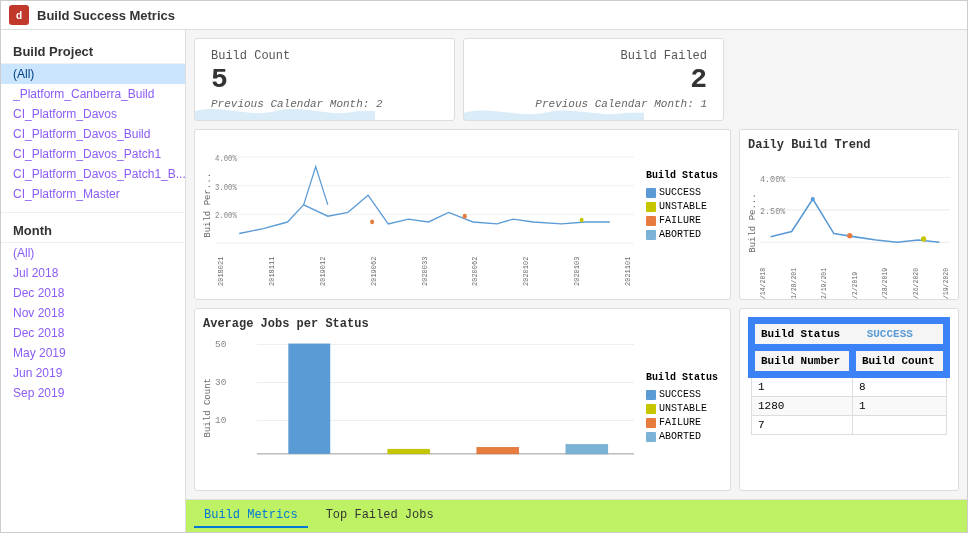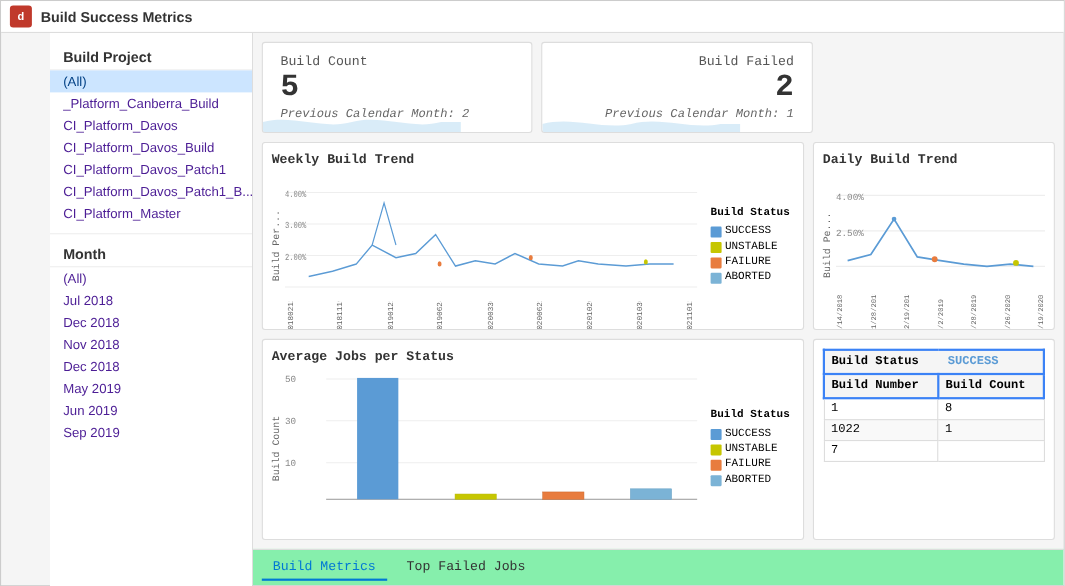--- a/index.html
+++ b/index.html
@@ -1,48 +1,48 @@
 <!DOCTYPE html>
 <html><head>
   <meta charset="utf-8">
   <style>
     * { box-sizing: border-box; margin: 0; padding: 0; }
     body { font-family: Arial, sans-serif; font-size: 12px; background: #f0f0f0; width: 968px; height: 533px; overflow: hidden; }
     .app-container { width: 968px; height: 533px; background: #f5f5f5; border: 1px solid #ccc; display: flex; flex-direction: column; }
     .title-bar { display: flex; align-items: center; padding: 4px 8px; background: #fff; border-bottom: 1px solid #ddd; font-size: 12px; color: #333; }
     .title-bar .logo { width: 20px; height: 20px; background: #c0392b; border-radius: 3px; margin-right: 8px; display: flex; align-items: center; justify-content: center; color: #fff; font-weight: bold; font-size: 10px; }
-    .main-content { display: flex; flex: 1; overflow: hidden; margin-left: 44px; }
+    .main-content { display: flex; flex: 1; overflow: hidden; }
     .sidebar { width: 185px; background: #fff; border-right: 1px solid #ddd; padding: 8px 0; overflow-y: auto; flex-shrink: 0; }
     .sidebar-section-title { font-weight: bold; font-size: 13px; color: #333; padding: 6px 12px 4px; border-bottom: 1px solid #eee; }
-    .sidebar-item { padding: 3px 12px; color: #4c1d95; cursor: pointer; font-size: 12px; }
+    .sidebar-item { padding: 3px 12px; color: #8b5cf6; cursor: pointer; font-size: 12px; }
     .sidebar-item.selected { background: #cce5ff; color: #004085; }
     .sidebar-section { margin-bottom: 8px; }
     .section-divider { height: 1px; background: #eee; margin: 4px 0; }
     .right-panel { flex: 1; display: flex; flex-direction: column; overflow: hidden; font-family: Liberation Mono, monospace; }
     .metrics-row { display: flex; padding: 8px; gap: 8px; }
     .metric-card { background: #fff; border: 1px solid #ddd; border-radius: 3px; padding: 10px 16px; min-width: 180px; position: relative; overflow: hidden; }
     .metric-card .metric-title { font-size: 12px; color: #555; margin-bottom: 2px; }
     .metric-card .metric-value { font-size: 28px; font-weight: bold; color: #333; line-height: 1.1; }
     .metric-card .metric-subtitle { font-size: 11px; color: #666; font-style: italic; margin-top: 2px; }
     .metric-card .wave { position: absolute; bottom: 0; left: 0; right: 0; height: 18px; }
     .charts-area { display: flex; flex: 1; padding: 0 8px 8px; gap: 8px; overflow: hidden; }
     .chart-left { flex: 1; display: flex; flex-direction: column; gap: 8px; }
     .chart-right { width: 220px; display: flex; flex-direction: column; gap: 8px; }
     .chart-card { background: #fff; border: 1px solid #ddd; border-radius: 3px; padding: 8px; flex: 1; overflow: hidden; }
     .chart-title { font-size: 12px; font-weight: bold; color: #333; margin-bottom: 4px; }
     .y-axis-label { font-size: 9px; color: #666; writing-mode: vertical-rl; transform: rotate(180deg); text-align: center; margin-right: 2px; white-space: nowrap; }
     .legend { display: flex; flex-direction: column; gap: 3px; margin-left: 8px; justify-content: center; font-size: 10px; }
     .legend-item { display: flex; align-items: center; gap: 3px; }
     .legend-dot { width: 10px; height: 10px; border-radius: 1px; flex-shrink: 0; }
-    .bottom-bar { display: flex; padding: 4px 8px; background: #86efac; border-top: 1px solid #ddd; gap: 16px; }
+    .bottom-bar { display: flex; padding: 4px 8px; background: #bef264; border-top: 1px solid #ddd; gap: 16px; }
     .tab { padding: 4px 10px; font-size: 12px; cursor: pointer; border-bottom: 2px solid transparent; color: #333; }
     .tab.active { color: #0078d4; border-bottom: 2px solid #0078d4; }
     
     .status-table { width: 100%; border-collapse: collapse; font-size: 11px; }
-    .status-table th { background: #f5f5f5; padding: 4px 6px; text-align: left; border: 2px solid #3b82f6; font-weight: bold; font-size: 11px; }
+    .status-table th { background: #f5f5f5; padding: 4px 6px; text-align: left; border: 7px solid #3b82f6; font-weight: bold; font-size: 11px; }
     .status-table td { padding: 3px 6px; border: 1px solid #ddd; }
     .status-table tr:nth-child(even) { background: #f9f9f9; }
     .weekly-chart-inner { display: flex; flex: 1; min-height: 0; }
     .chart-area { flex: 1; min-width: 0; }
   </style>
 </head>
 <body>
 
 <div class="app-container">
 
@@ -104,21 +104,20 @@
           </svg>
         </div>
         <div style="flex:1;"></div>
       </div>
 
       <div class="charts-area">
 
         <div class="chart-left">
 
           <div class="chart-card" style="flex:1.2;">
-            <div class="chart-title">Weekly Build Trend</div>
             <div class="weekly-chart-inner" style="height: calc(100% - 18px);">
               <div class="y-axis-label">Build Per...</div>
               <div class="chart-area">
                 <svg width="100%" height="85%" viewBox="0 0 520 120" preserveAspectRatio="none">
                   <defs>
                     <linearGradient id="lineGrad" x1="0" y1="0" x2="0" y2="1">
                       <stop offset="0%" stop-color="#5b9bd5" stop-opacity="0.3"></stop>
                       <stop offset="100%" stop-color="#5b9bd5" stop-opacity="0.05"></stop>
                     </linearGradient>
                   </defs>
@@ -274,21 +273,21 @@
                   <th>Build Number</th>
                   <th>Build Count</th>
                 </tr>
               </thead>
               <tbody id="status-table-body">
               <tr>
                     <td>1</td>
                     <td>8</td>
                   </tr>
                   <tr>
-                    <td>1022</td>
+                    <td>1280</td>
                     <td>1</td>
                   </tr>
                   <tr>
                     <td>7</td>
                     <td></td>
                   </tr>
                 </tbody>
             </table>
           </div>
         </div>

